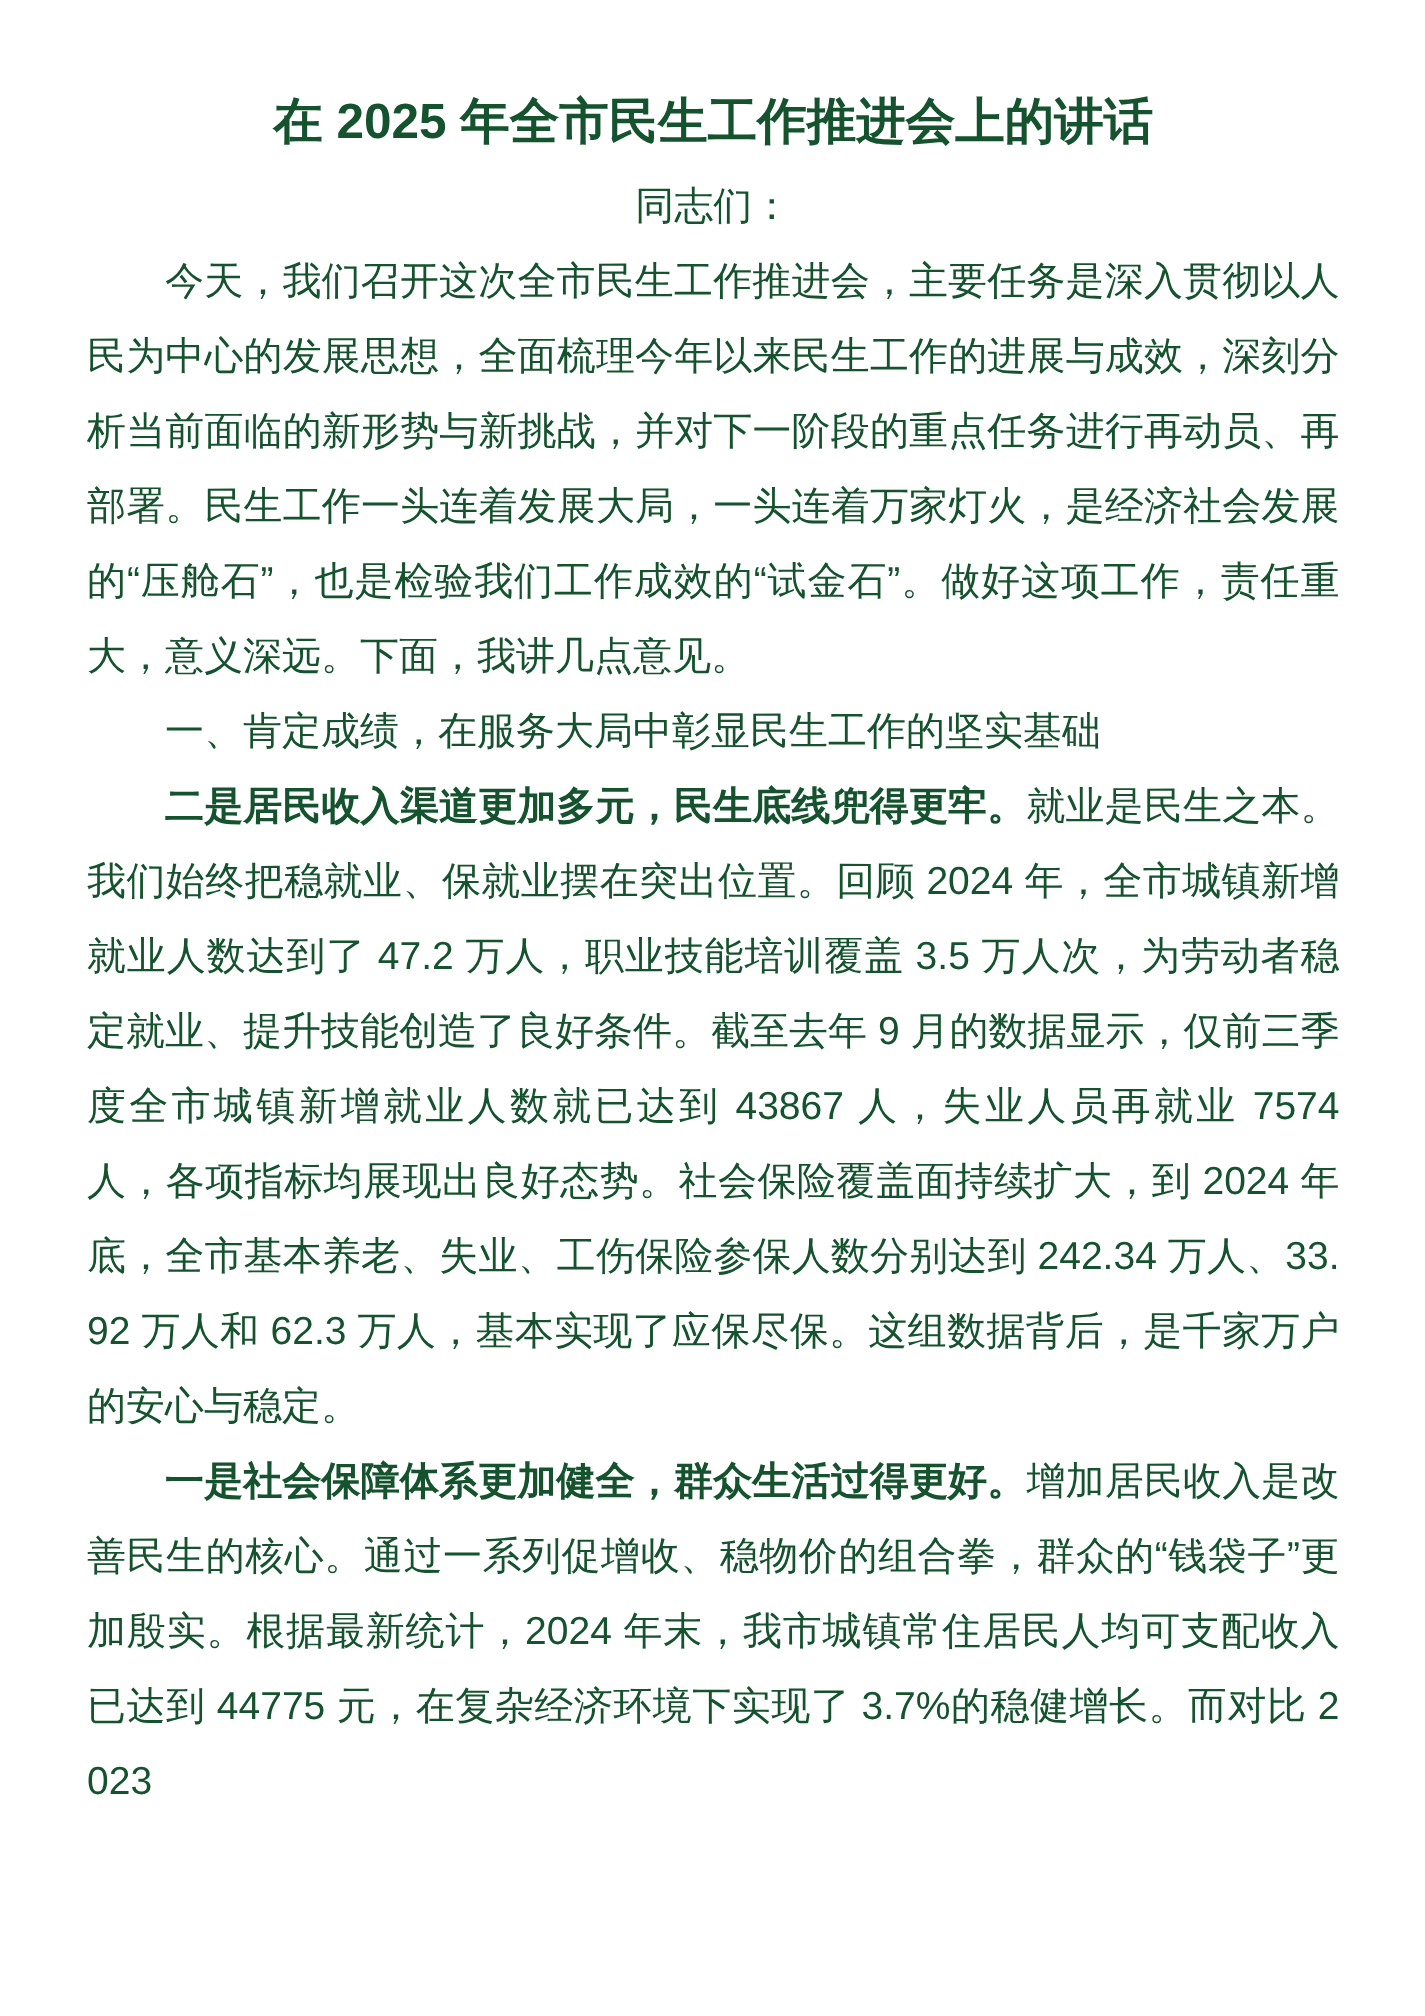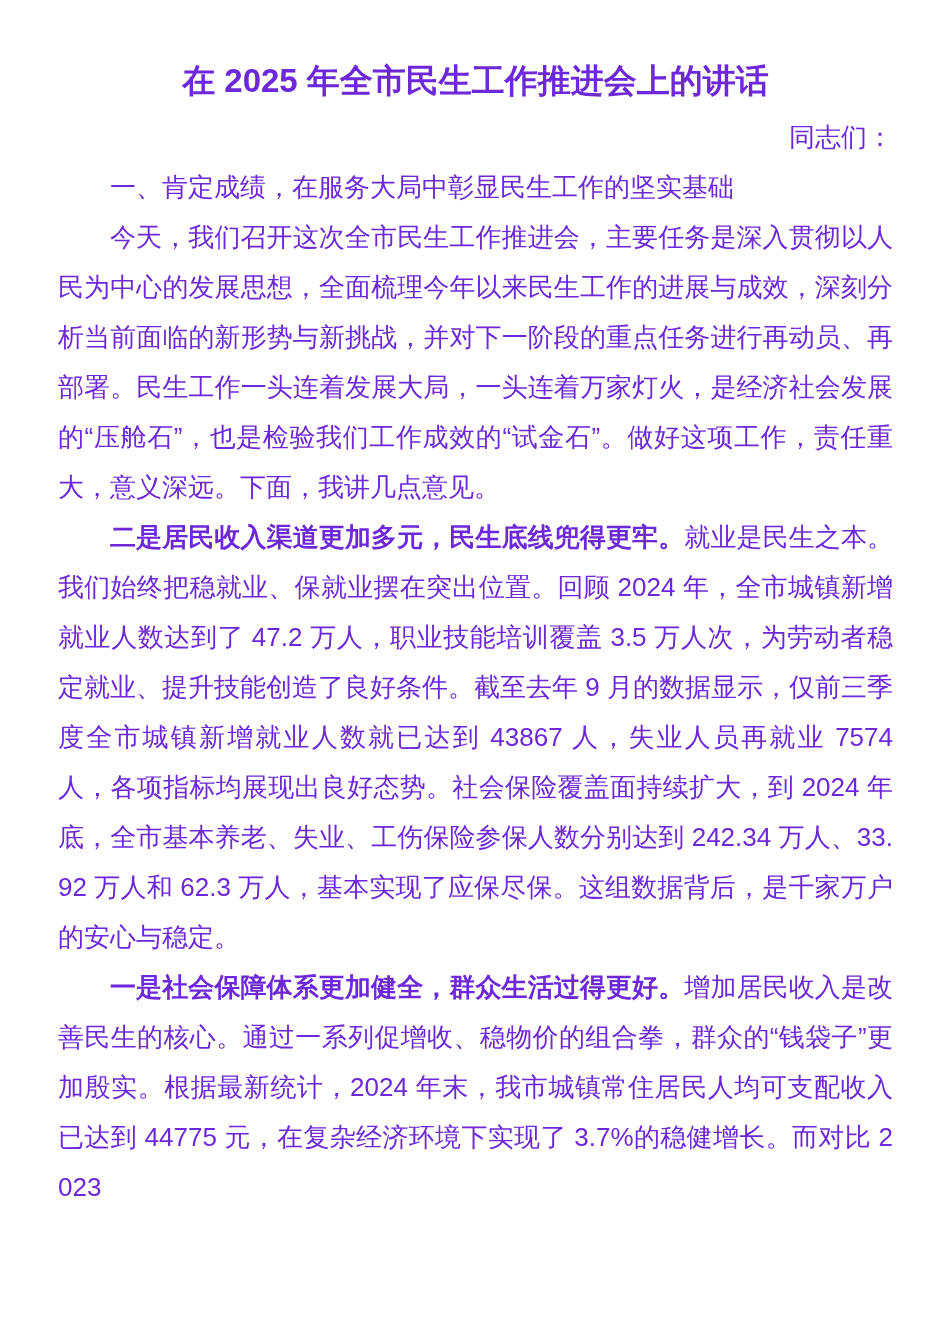--- a/index.html
+++ b/index.html
@@ -5,21 +5,21 @@
   html, body {
     margin: 0;
     padding: 0;
     background: #ffffff;
   }
   .page {
     position: relative;
     width: 950px;
     height: 1344px;
     background: #ffffff;
-    color: #6d28d9;
+    color: #14532d;
     font-family: "Liberation Sans", sans-serif;
     overflow: hidden;
     box-sizing: border-box;
     padding: 50px 57px 12px 58px;
   }
   .title {
     margin: 0;
     font-size: 33px;
     font-weight: bold;
     line-height: 62px;
@@ -32,34 +32,34 @@
     line-height: 50px;
   }
   .para {
     margin: 0;
     text-align: justify;
     text-justify: inter-ideograph;
     word-break: break-all;
   }
   .para.salutation {
     text-indent: 0;
-    text-align: right;
+    text-align: center;
   }
   .para.body, .para.heading {
     text-indent: 2em;
   }
   .para b {
     font-weight: bold;
   }
 </style>
 </head>
 <body>
 
 <div class="page">
   <h1 class="title">在 2025 年全市民生工作推进会上的讲话</h1>
   <div class="doc-body">
       <p class="para salutation"><span>同志们：</span></p>
+      <p class="para body"><span>今天，我们召开这次全市民生工作推进会，主要任务是深入贯彻以人民为中心的发展思想，全面梳理今年以来民生工作的进展与成效，深刻分析当前面临的新形势与新挑战，并对下一阶段的重点任务进行再动员、再部署。民生工作一头连着发展大局，一头连着万家灯火，是经济社会发展的“压舱石”，也是检验我们工作成效的“试金石”。做好这项工作，责任重大，意义深远。下面，我讲几点意见。</span></p>
       <p class="para heading"><span>一、肯定成绩，在服务大局中彰显民生工作的坚实基础</span></p>
-      <p class="para body"><span>今天，我们召开这次全市民生工作推进会，主要任务是深入贯彻以人民为中心的发展思想，全面梳理今年以来民生工作的进展与成效，深刻分析当前面临的新形势与新挑战，并对下一阶段的重点任务进行再动员、再部署。民生工作一头连着发展大局，一头连着万家灯火，是经济社会发展的“压舱石”，也是检验我们工作成效的“试金石”。做好这项工作，责任重大，意义深远。下面，我讲几点意见。</span></p>
       <p class="para body"><b>二是居民收入渠道更加多元，民生底线兜得更牢。</b><span>就业是民生之本。我们始终把稳就业、保就业摆在突出位置。回顾 2024 年，全市城镇新增就业人数达到了 47.2 万人，职业技能培训覆盖 3.5 万人次，为劳动者稳定就业、提升技能创造了良好条件。截至去年 9 月的数据显示，仅前三季度全市城镇新增就业人数就已达到 43867 人，失业人员再就业 7574 人，各项指标均展现出良好态势。社会保险覆盖面持续扩大，到 2024 年底，全市基本养老、失业、工伤保险参保人数分别达到 242.34 万人、33.92 万人和 62.3 万人，基本实现了应保尽保。这组数据背后，是千家万户的安心与稳定。</span></p>
       <p class="para body"><b>一是社会保障体系更加健全，群众生活过得更好。</b><span>增加居民收入是改善民生的核心。通过一系列促增收、稳物价的组合拳，群众的“钱袋子”更加殷实。根据最新统计，2024 年末，我市城镇常住居民人均可支配收入已达到 44775 元，在复杂经济环境下实现了 3.7%的稳健增长。而对比 2023</span></p>
     </div>
 </div>
 
 </body></html>

